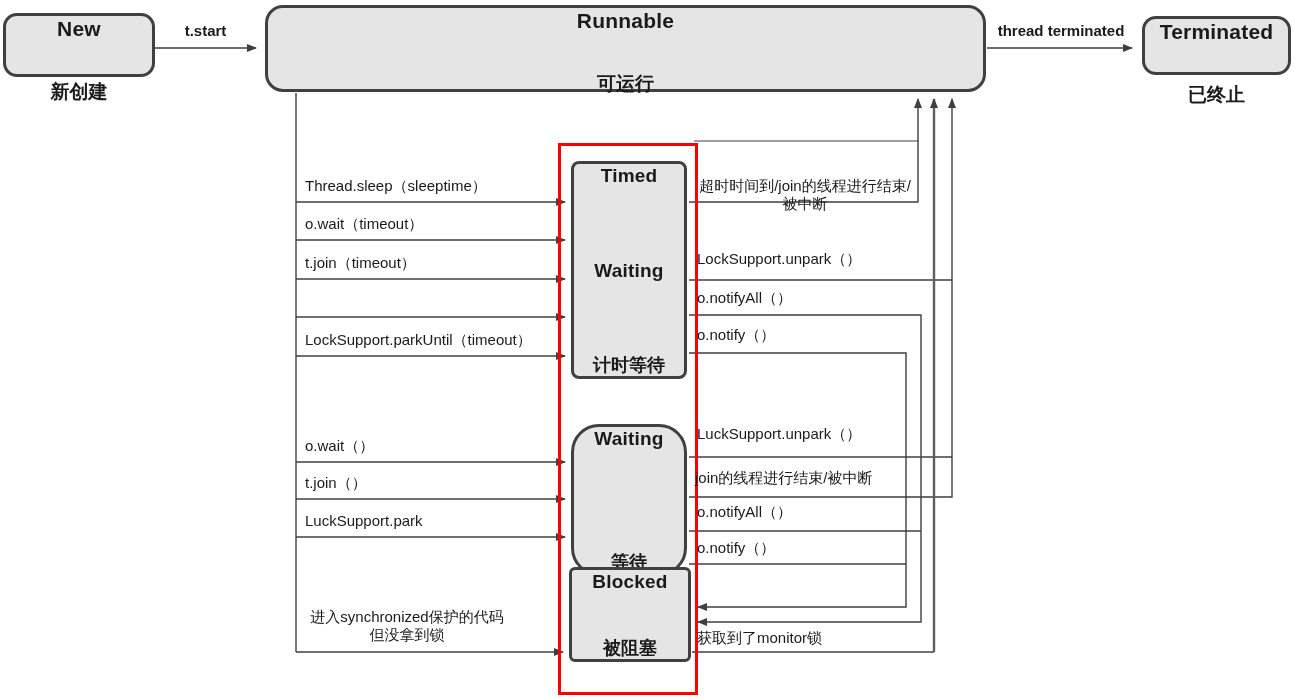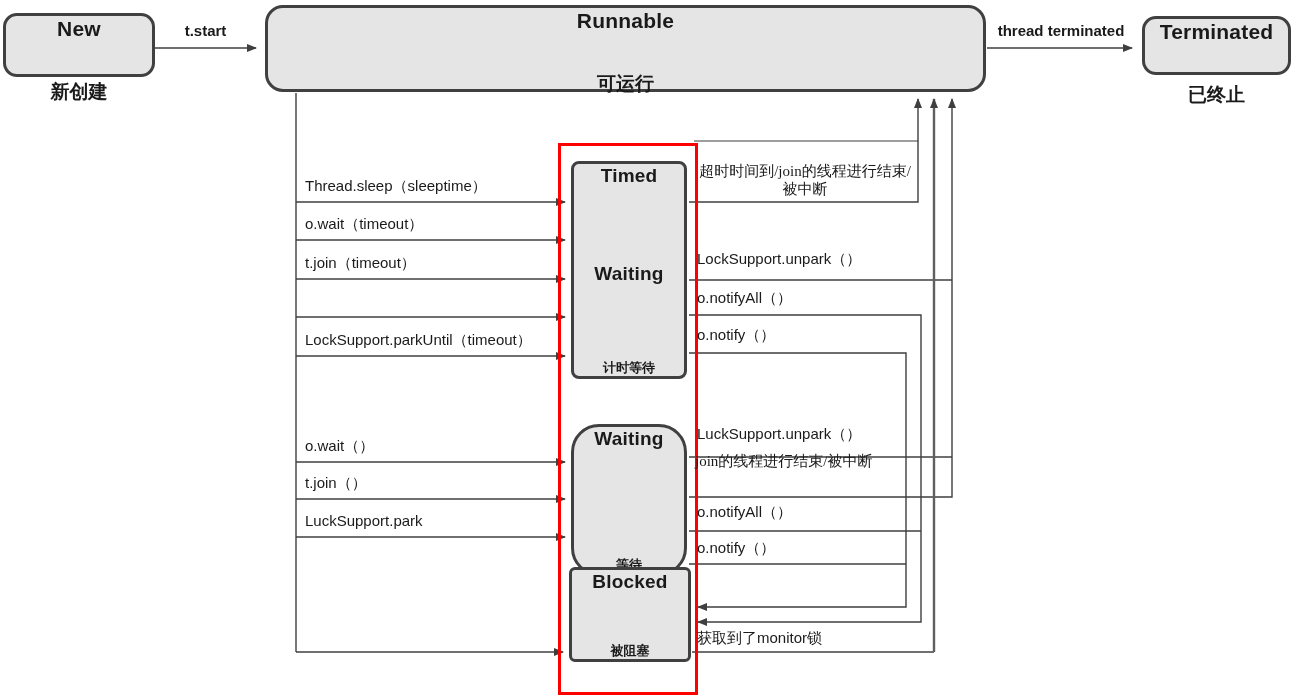--- a/index.html
+++ b/index.html
@@ -23,21 +23,21 @@
   }
   .state{
     position:absolute;z-index:3;background:#e5e5e5;
     border:3.5px solid var(--box-border);
     display:flex;flex-direction:column;align-items:center;justify-content:space-between;
     font-weight:bold;text-align:center;line-height:1.25;gap:38px;
   }
   .state .en{font-size:21px;letter-spacing:.2px;}
   .state .zh{font-size:19px;}
   .state.small .en{font-size:19px;}
-  .state.small .zh{font-size:13px;}
+  .state.small .zh{font-size:18px;}
   .lbl{
     position:absolute;z-index:4;font-size:15px;white-space:nowrap;
     color:var(--text);line-height:1.2;
   }
   .lbl.bold{font-weight:bold;}
   .lbl.center{text-align:center;}
   .lbl.wrap{white-space:normal;}
 </style>
 </head>
 <body>
@@ -116,27 +116,31 @@
   <div class="lbl bold center" style="left:168px;top:22px;width:75px;">t.start</div>
   <div class="lbl bold center" style="left:988px;top:22px;width:146px;">thread terminated</div>
 
   <div class="lbl" style="left:305px;top:177px;">Thread.sleep（sleeptime）</div>
   <div class="lbl" style="left:305px;top:215px;">o.wait（timeout）</div>
   <div class="lbl" style="left:305px;top:254px;">t.join（timeout）</div>
   <div class="lbl" style="left:305px;top:331px;">LockSupport.parkUntil（timeout）</div>
   <div class="lbl" style="left:305px;top:437px;">o.wait（）</div>
   <div class="lbl" style="left:305px;top:474px;">t.join（）</div>
   <div class="lbl" style="left:305px;top:512px;">LuckSupport.park</div>
+  <div class="lbl center wrap" style="left:299px;top:608px;width:216px;">
+    <div>进入synchronized保护的代码</div>
+    <div>但没拿到锁</div>
+  </div>
 
-  <div class="lbl center wrap" style="left:693px;top:162px;width:224px;font-family:Liberation Serif, serif;">
+  <div class="lbl center wrap" style="left:693px;top:177px;width:224px;">
     <div>超时时间到/join的线程进行结束/</div>
     <div>被中断</div>
   </div>
   <div class="lbl" style="left:697px;top:250px;">LockSupport.unpark（）</div>
   <div class="lbl" style="left:697px;top:289px;">o.notifyAll（）</div>
   <div class="lbl" style="left:697px;top:326px;">o.notify（）</div>
   <div class="lbl" style="left:697px;top:425px;">LuckSupport.unpark（）</div>
-  <div class="lbl" style="left:695px;top:452px;font-family:Liberation Serif, serif;">join的线程进行结束/被中断</div>
+  <div class="lbl" style="left:695px;top:469px;">join的线程进行结束/被中断</div>
   <div class="lbl" style="left:697px;top:503px;">o.notifyAll（）</div>
   <div class="lbl" style="left:697px;top:539px;">o.notify（）</div>
   <div class="lbl" style="left:697px;top:629px;">获取到了monitor锁</div>
 
 </div>
 
 </body></html>

